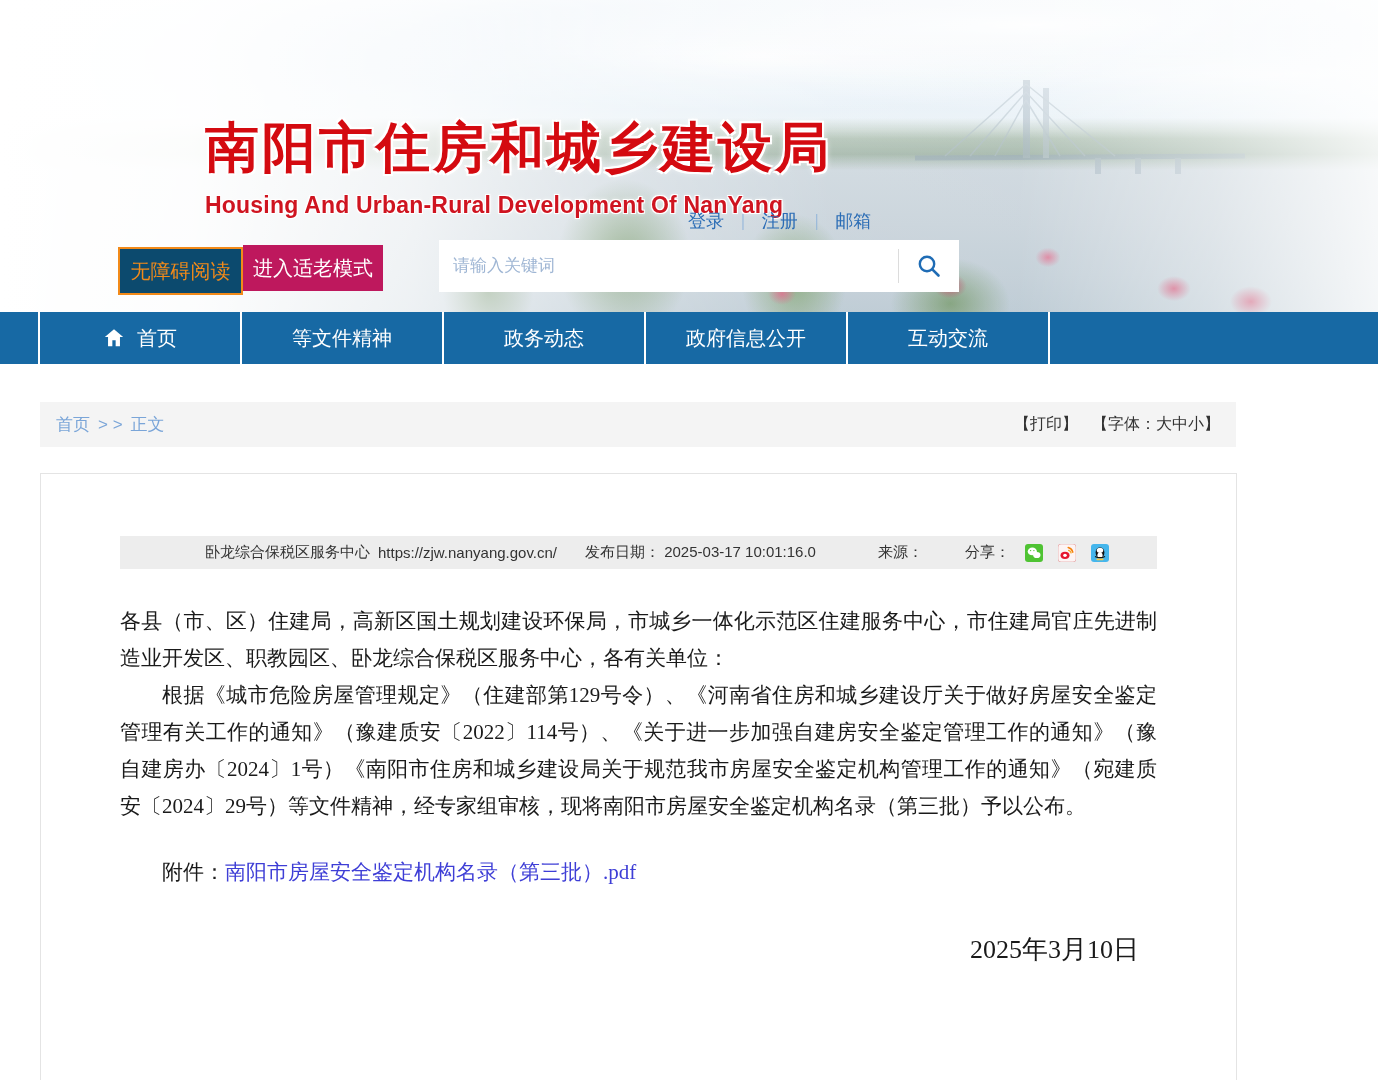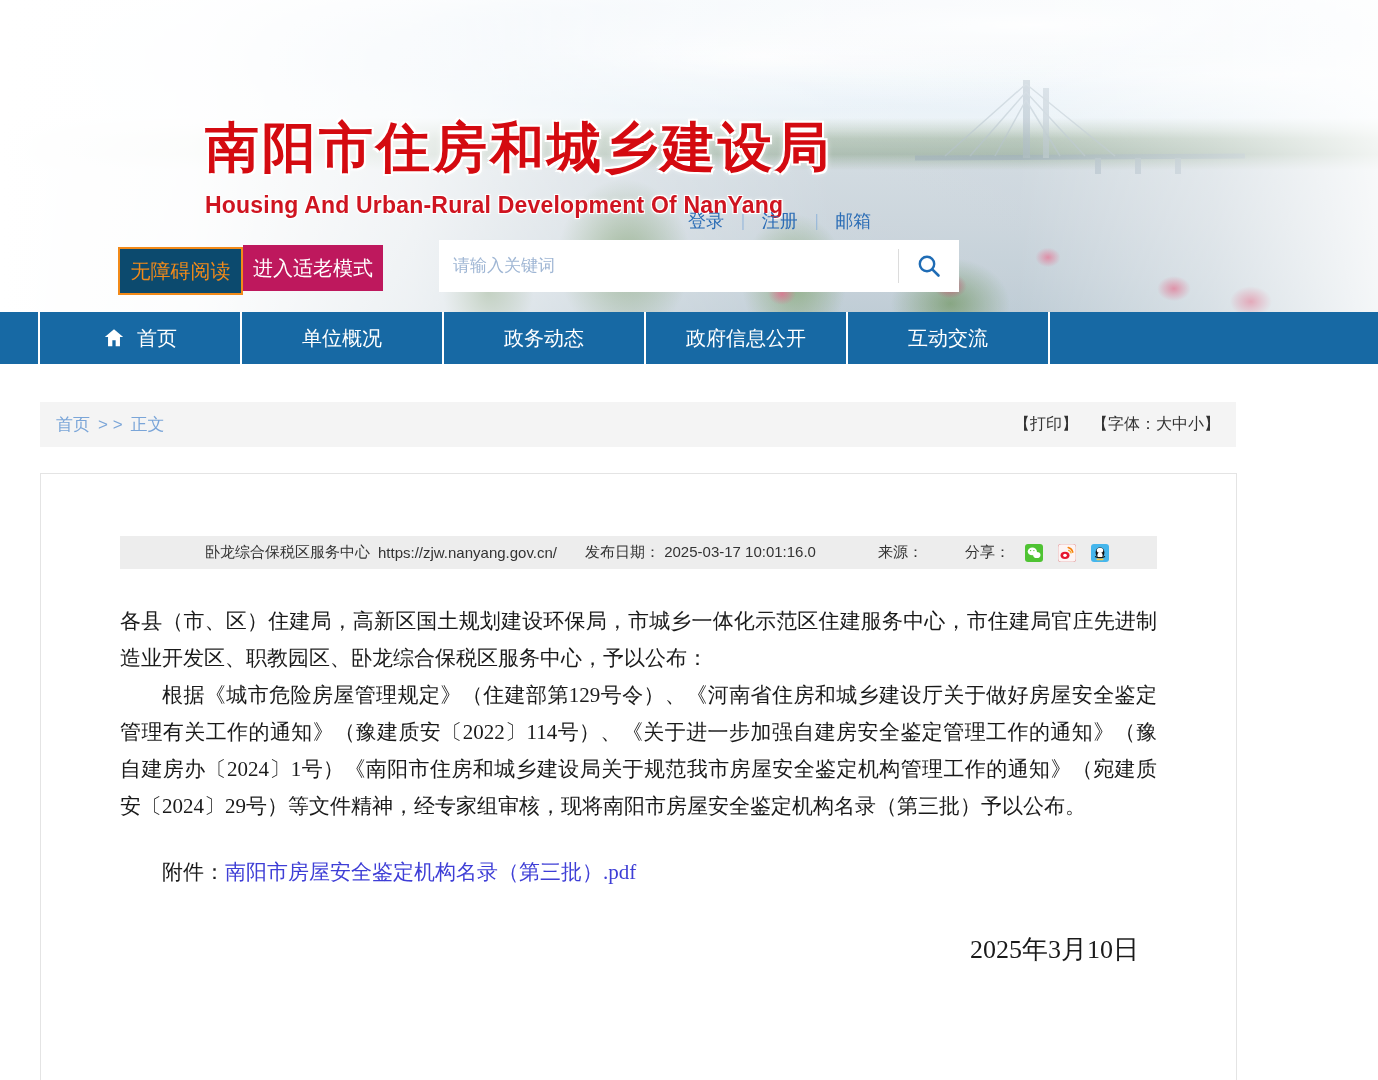--- a/index.html
+++ b/index.html
@@ -161,21 +161,21 @@
 
 <div class="nav">
   <div class="nav-lead"></div>
   <div class="nav-item">
     <svg width="22" height="22" viewBox="0 0 24 24">
       <path d="M12 2.5 L22 11 H18.5 V21 H13.8 V14.5 H10.2 V21 H5.5 V11 H2 Z" fill="#fff"></path>
     </svg>
     <span>首页</span>
   </div>
   <div class="nav-item">
-    <span>单位概况</span>
+    <span>等文件精神</span>
   </div>
   <div class="nav-item">
     <span>政务动态</span>
   </div>
   <div class="nav-item">
     <span>政府信息公开</span>
   </div>
   <div class="nav-item">
     <span>互动交流</span>
   </div>
@@ -231,21 +231,21 @@
           <ellipse cx="9" cy="6.3" rx="3.2" ry="2.6" fill="#fff"></ellipse>
           <ellipse cx="9" cy="11.4" rx="2.6" ry="2.8" fill="#fff"></ellipse>
           <path d="M4 12.5 q5 2.6 10 0" stroke="#111" stroke-width="1.4" fill="none"></path>
           <rect x="5.4" y="14.6" width="7.2" height="1.6" rx=".8" fill="#f7c948"></rect>
         </svg>
       </span>
     </span>
   </div>
 
   <div class="body-text">
-    <p>各县（市、区）住建局，高新区国土规划建设环保局，市城乡一体化示范区住建服务中心，市住建局官庄先进制造业开发区、职教园区、卧龙综合保税区服务中心，予以公布：</p>
+    <p>各县（市、区）住建局，高新区国土规划建设环保局，市城乡一体化示范区住建服务中心，市住建局官庄先进制造业开发区、职教园区、卧龙综合保税区服务中心，各有关单位：</p>
     <p class="indent">根据《城市危险房屋管理规定》（住建部第129号令）、《河南省住房和城乡建设厅关于做好房屋安全鉴定管理有关工作的通知》（豫建质安〔2022〕114号）、《关于进一步加强自建房安全鉴定管理工作的通知》（豫自建房办〔2024〕1号）《南阳市住房和城乡建设局关于规范我市房屋安全鉴定机构管理工作的通知》（宛建质安〔2024〕29号）等文件精神，经专家组审核，现将南阳市房屋安全鉴定机构名录（第三批）予以公布。</p>
   </div>
 
   <div class="attachment">
     <span>附件：</span><a>南阳市房屋安全鉴定机构名录（第三批）.pdf</a>
   </div>
 
   <div class="doc-date">2025年3月10日</div>
 </div>
 

